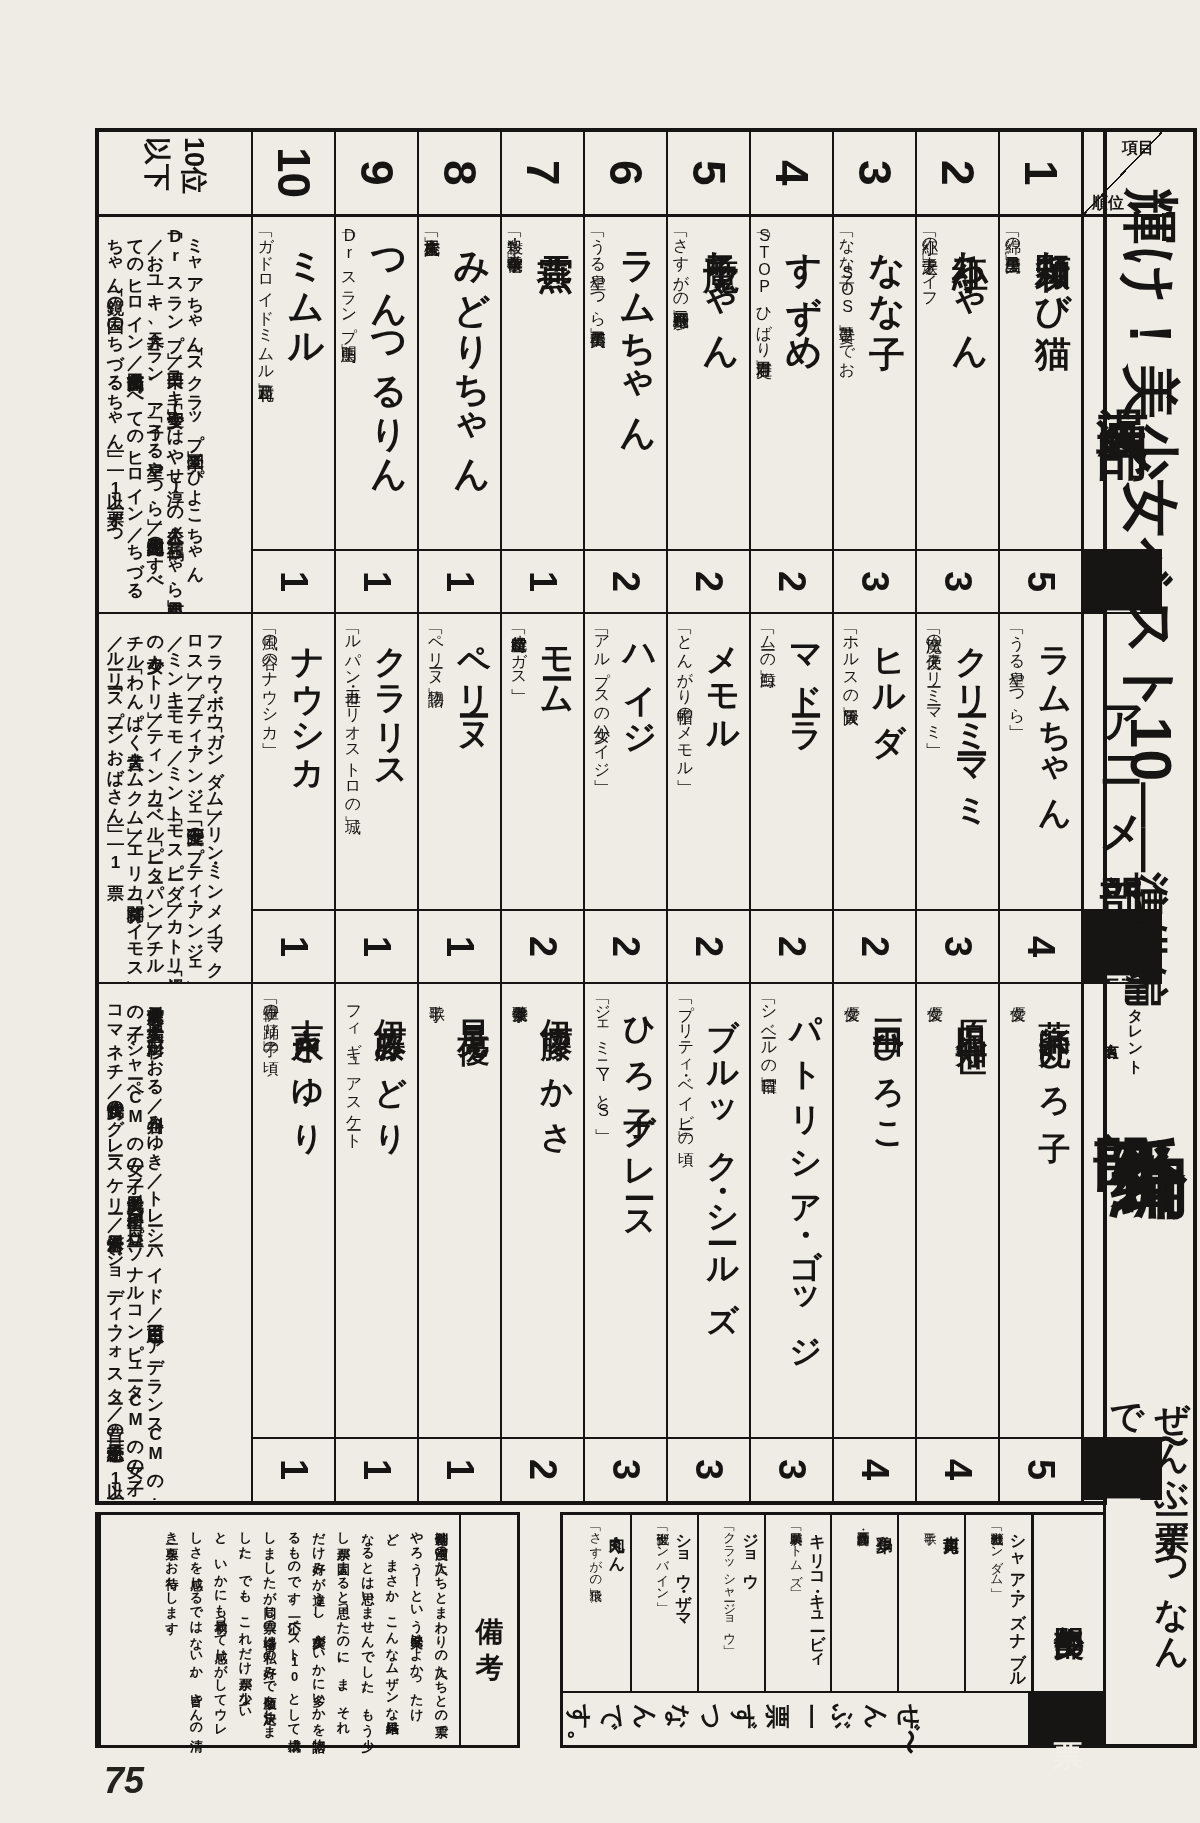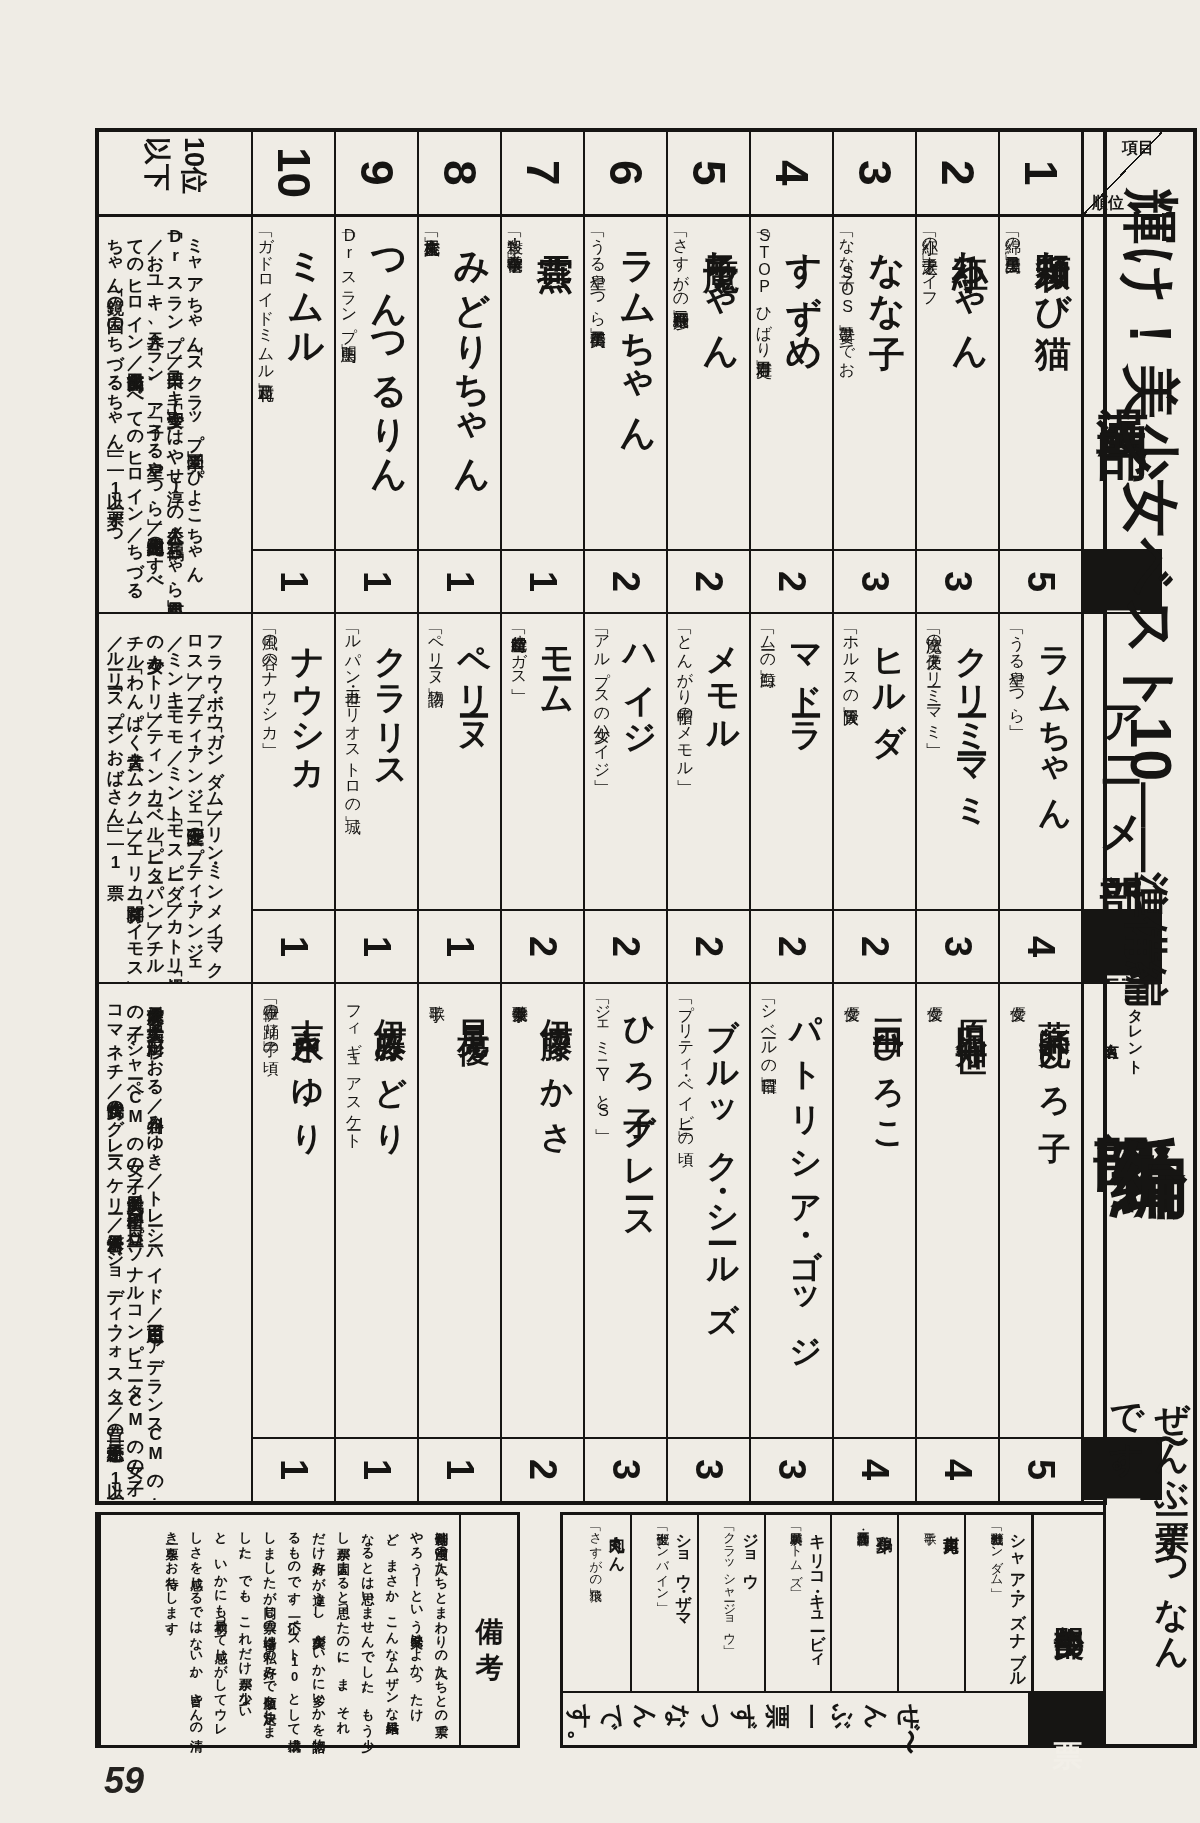--- a/index.html
+++ b/index.html
@@ -469,13 +469,13 @@
   <div class="brow2">
     <div class="bmsg">
       <span class="vs">ぜ〜んぶ一票ずつなんです。</span>
     </div>
     <div class="bvote">
       <span class="v">票</span>
     </div>
   </div>
 </div>
 
-<div id="page-number">59</div>
+<div id="page-number">75</div>
 
 </body></html>

